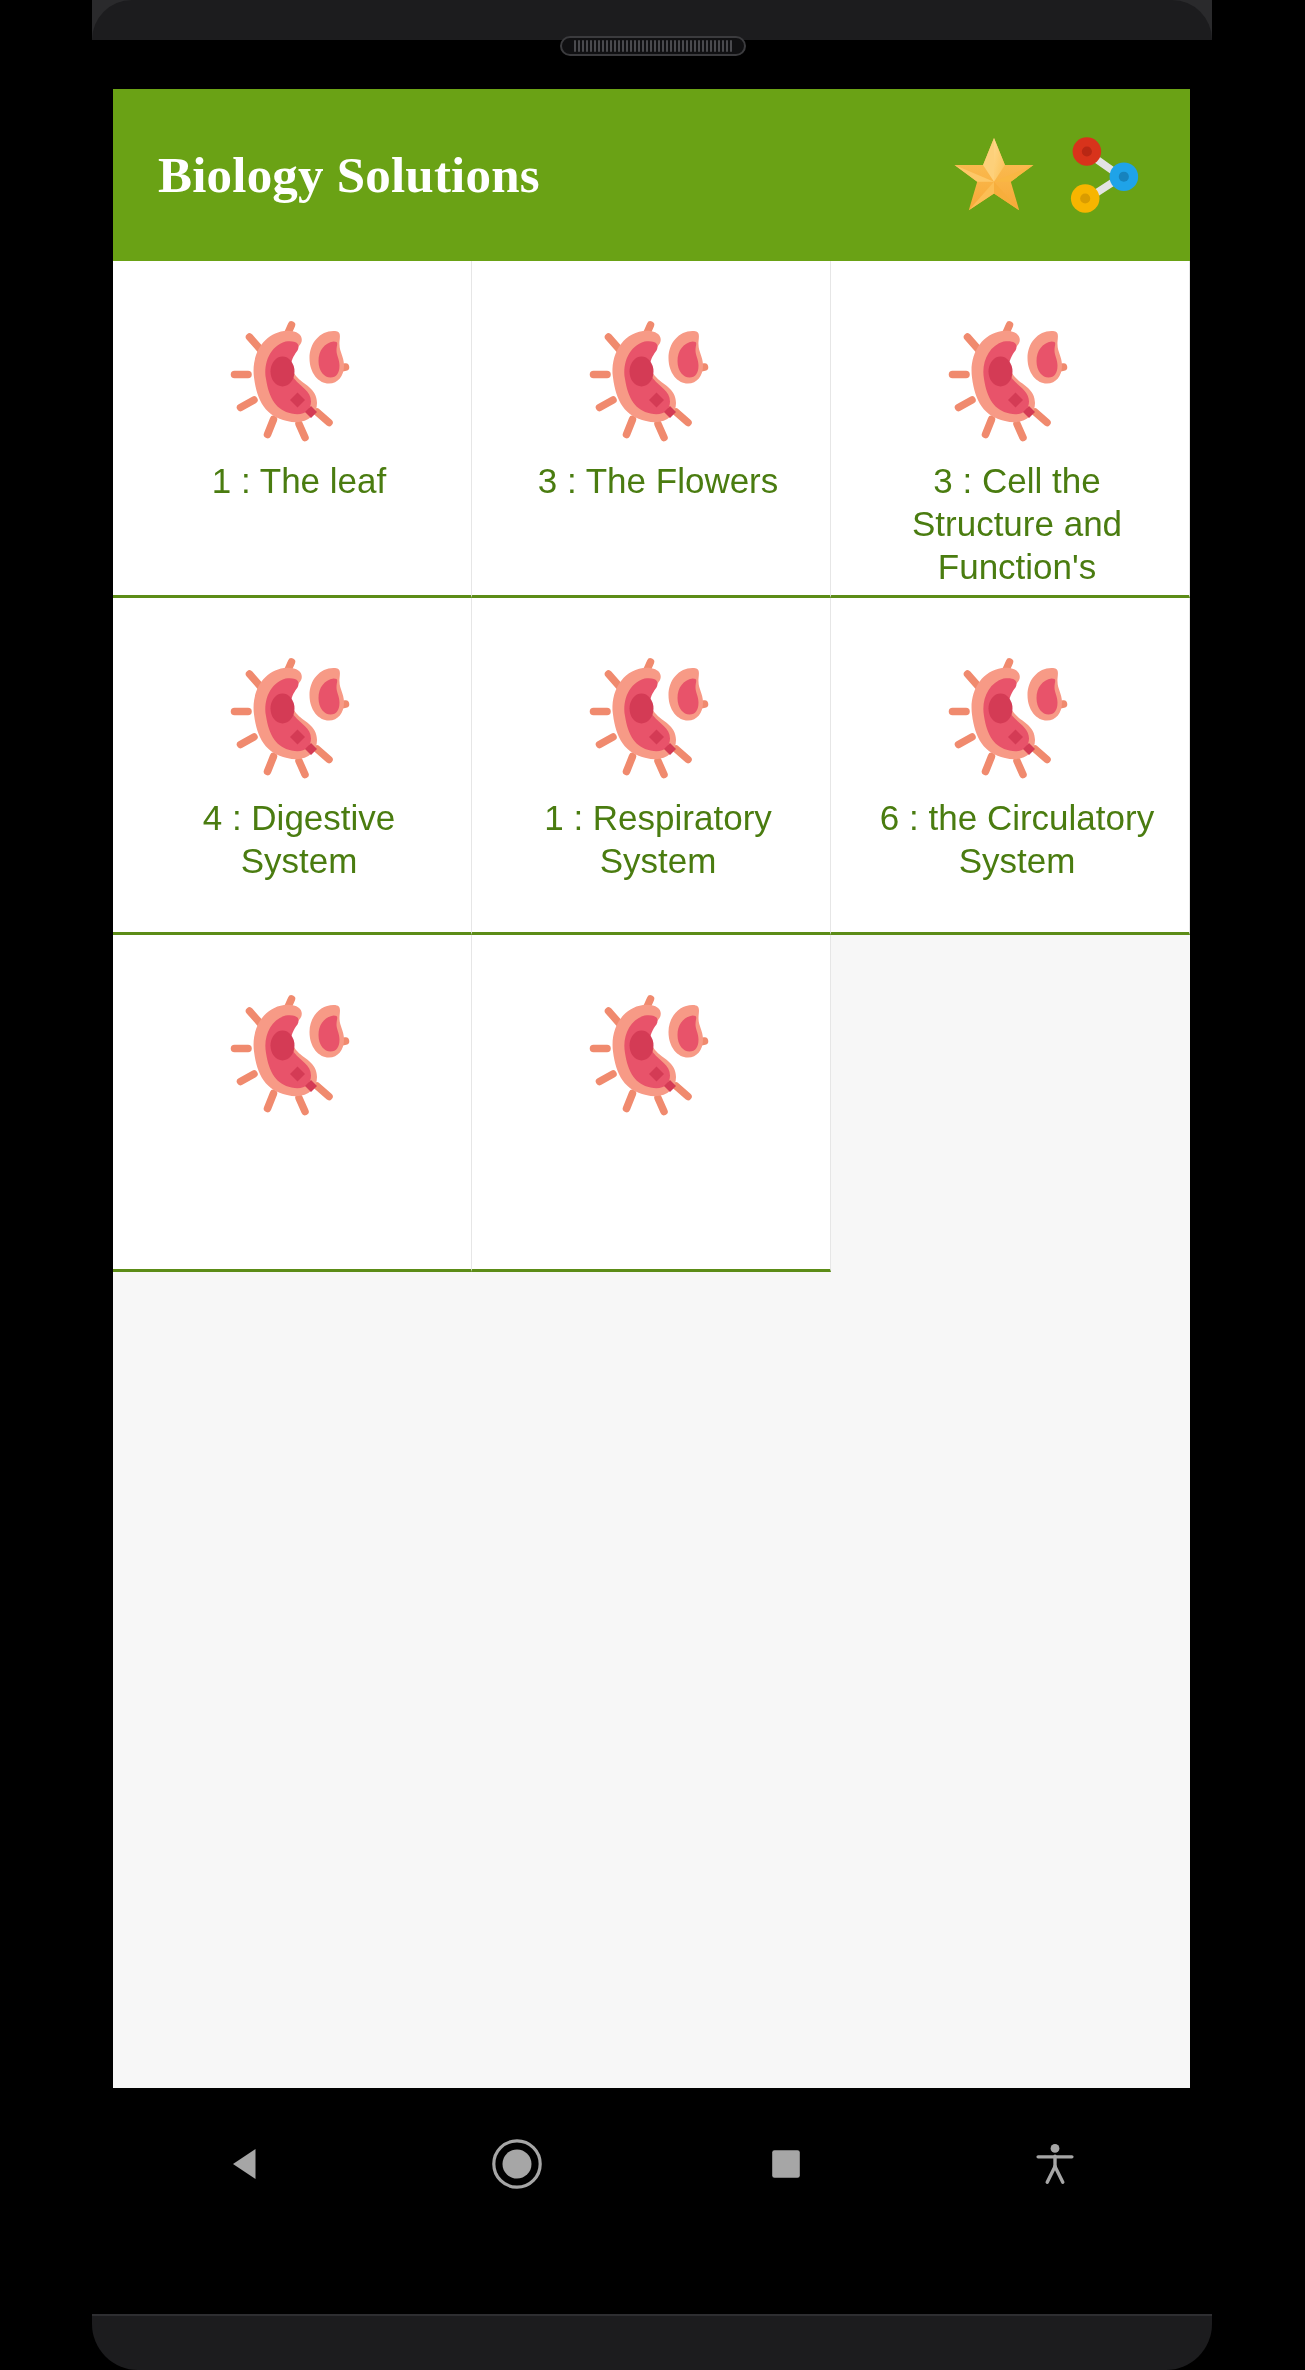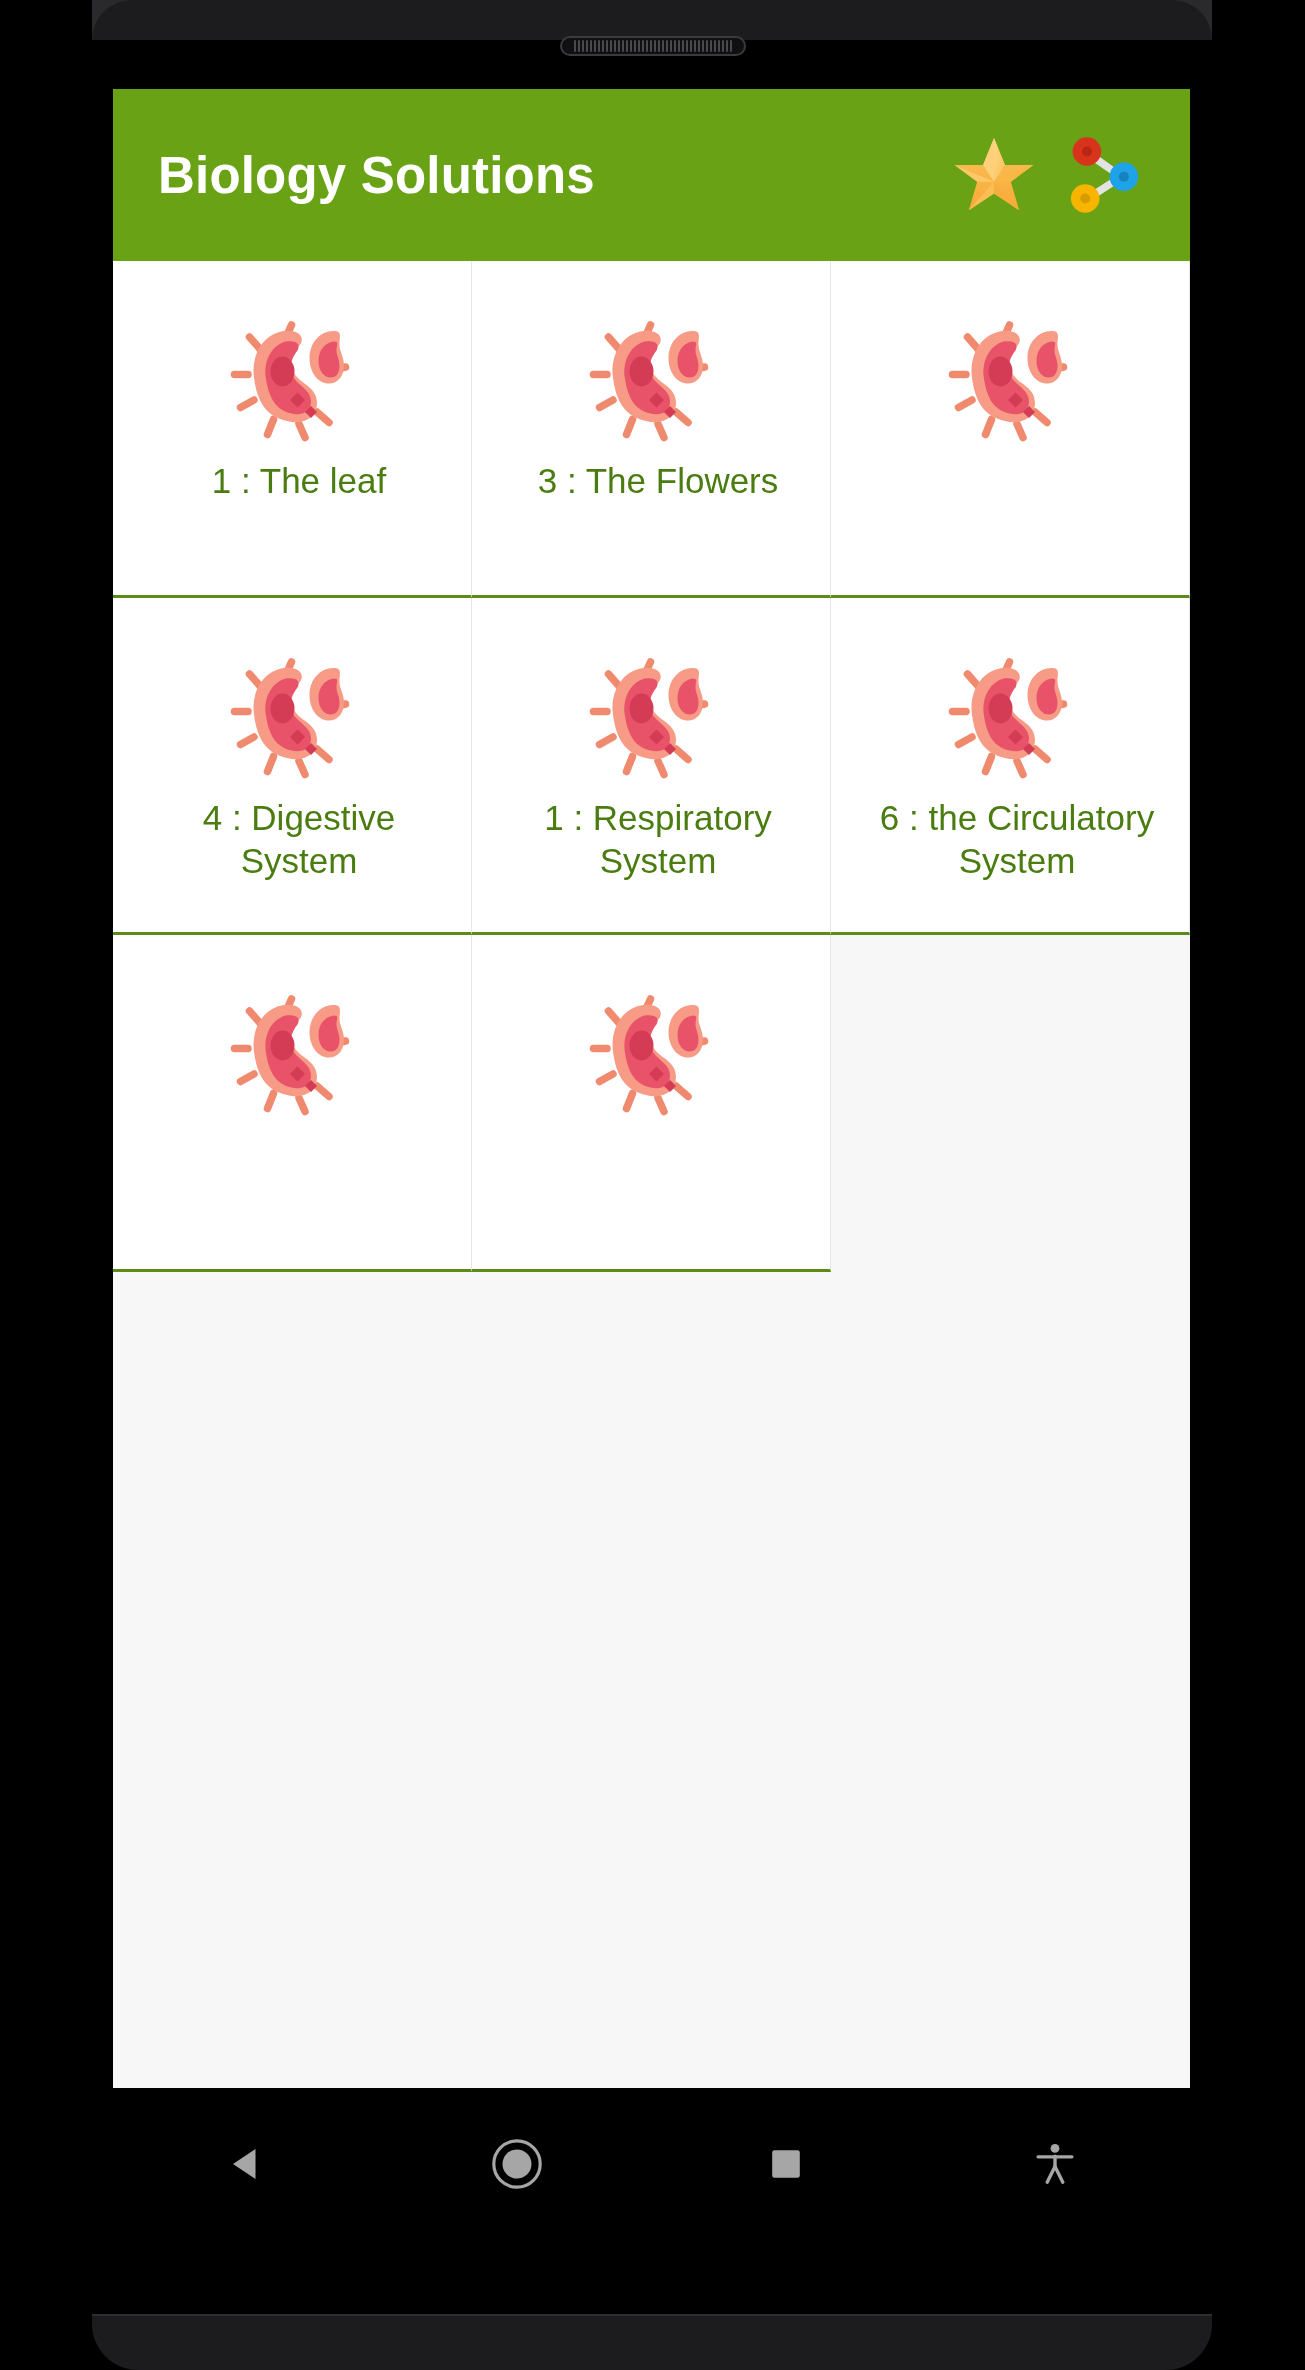--- a/index.html
+++ b/index.html
@@ -83,20 +83,21 @@
     align-items: center;
     padding: 0 34px 0 45px;
   }
   #appbar-title {
     flex: 1;
     color: #ffffff;
     font-size: 51px;
     font-weight: bold;
     letter-spacing: 0.2px;
     white-space: nowrap;
+    font-family: Liberation Serif, serif;
   }
   .appbar-action {
     width: 108px;
     height: 108px;
     display: flex;
     align-items: center;
     justify-content: center;
     cursor: pointer;
   }
 
@@ -330,20 +331,21 @@
               <line x1="72" y1="46" x2="81" y2="44"></line>
           </g>
           <path d="M40 20c-14 2-22 16-20 31 2 16 8 26 22 29 12 3 20-3 20-12 0-10-9-12-14-18-6-7-3-15 2-20 4-4 2-11-10-10z" fill="#F79A86"></path>
           <path d="M41 27c-10 3-15 14-13 25 2 13 7 21 17 23 8 2 13-2 13-8 0-7-7-10-11-15-5-6-2-14 2-19 2-4 0-7-8-6z" fill="#E8536A"></path>
           <ellipse cx="39" cy="47" rx="8" ry="10" fill="#D43B55"></ellipse>
           <path d="M44 66l5-5 5 5-5 5z" fill="#D43B55"></path>
           <path d="M54 74l4-4 4 4-4 4z" fill="#D43B55"></path>
           <path d="M73 20c-9 0-16 8-16 18 0 10 6 17 13 17 6 0 10-5 10-12 0-6-3-9-3-14 0-5 2-9-4-9z" fill="#F79A86"></path>
           <path d="M73 27c-6 1-10 6-10 13 0 7 4 11 8 11 4 0 6-3 6-8 0-4-2-7-2-10 0-4 2-6-2-6z" fill="#E8536A"></path>
         </svg>
+        <div class="card-label">3 : Cell the Structure and Function's</div>
       </div>
 
       <div class="card">
         <svg class="card-icon" viewBox="0 0 100 100">
           <g stroke="#F08A6E" stroke-width="5" stroke-linecap="round">
             <line x1="24" y1="32" x2="17" y2="24"></line>
               <line x1="41" y1="25" x2="45" y2="16"></line>
             <line x1="16" y1="49" x2="7" y2="49"></line>
               <line x1="20" y1="66" x2="11" y2="71"></line>
             <line x1="33" y1="79" x2="29" y2="89"></line>

